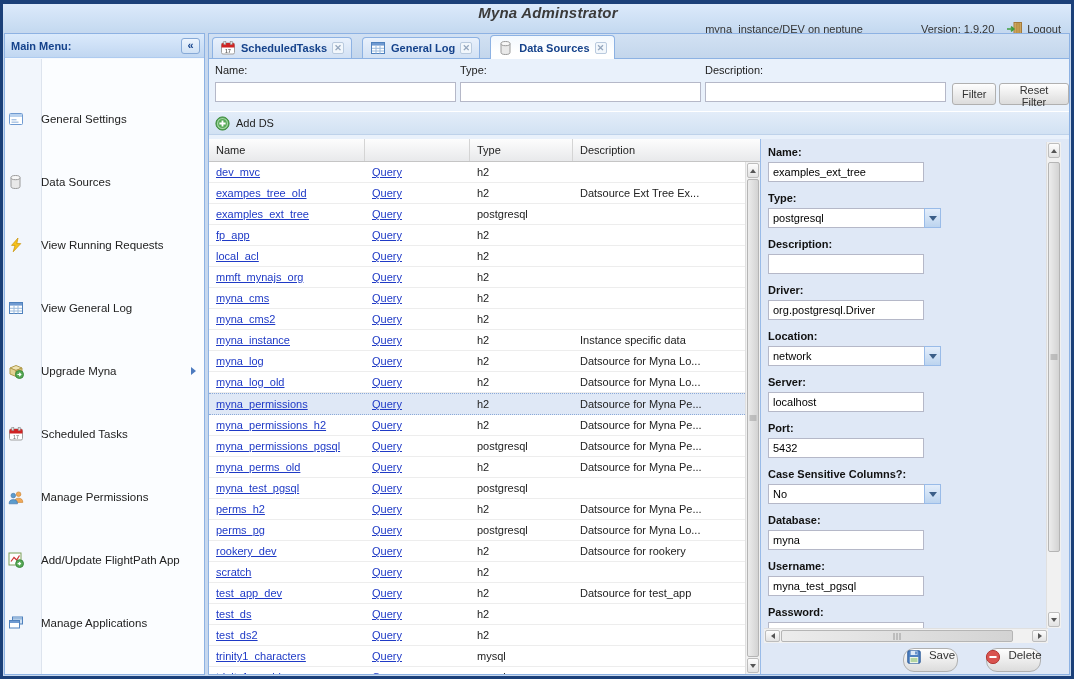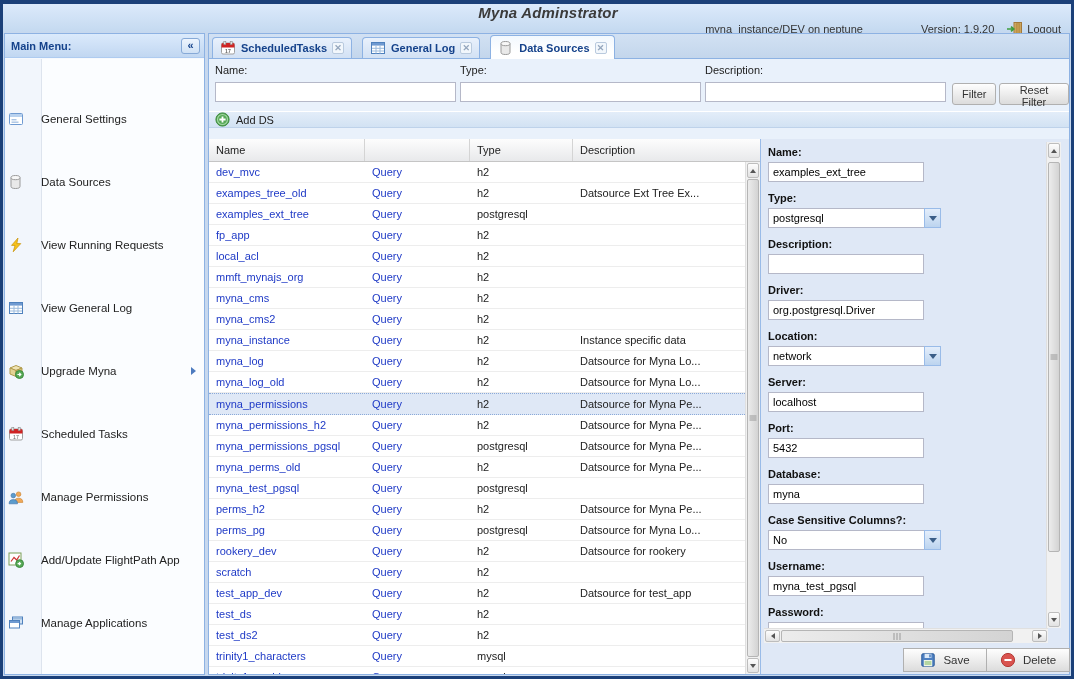--- a/index.html
+++ b/index.html
@@ -55,39 +55,39 @@
   .fgroup { position:absolute; top:5px; width:241px; }
   .fgroup:nth-child(1){ left:6px; } .fgroup:nth-child(2){ left:251px; } .fgroup:nth-child(3){ left:496px; }
   .fgroup label { display:block; margin-bottom:6px; color:#222; }
   .fgroup input { width:241px; height:20px; border:1px solid #b5b8c8; background:#fff; font-size:11px; padding:0 4px; font-family:inherit; }
   .btn { height:22px; border:1px solid #b0b0b0; border-radius:3px; background:linear-gradient(#fefefe,#dcdcdc);
     color:#333; font-size:11px; font-family:inherit; padding:0 9px; cursor:pointer; }
   #filter-btn { position:absolute; left:743px; top:24px; }
   #reset-btn  { position:absolute; left:790px; top:24px; }
 
   
-  #toolbar { position:absolute; left:0; top:77px; right:0; height:17px;
+  #toolbar { position:absolute; left:0; top:77px; right:0; height:24px;
     background:linear-gradient(#e3edf9,#d2e2f3); border-top:1px solid #fff; border-bottom:1px solid #bed2ea;
     display:flex; align-items:center; padding-left:6px; }
   #add-ds { display:flex; align-items:center; gap:6px; cursor:pointer; color:#222; background:none; border:none; font:inherit; }
   #add-ds .ic { width:15px; height:15px; display:inline-flex; }
 
   
   #content { position:absolute; left:0; top:105px; right:0; bottom:0; }
 
   
   #grid { position:absolute; left:0; top:0; width:551px; bottom:0; background:#fff; overflow:hidden; }
   #grid-hd { height:23px; display:flex; background:linear-gradient(#fdfdfd,#e8e9eb);
     border-bottom:1px solid #c5c5c5; }
   #grid-hd .hc { line-height:22px; padding-left:7px; border-right:1px solid #d4d4d4; color:#222; }
   .w-name{ width:156px;} .w-query{ width:105px;} .w-type{ width:103px;} .w-desc{ width:136px;} .w-desc-hd{ width:151px; border-right:none !important;}
   #grid-body { position:absolute; left:0; top:23px; right:15px; bottom:0; overflow:hidden; }
   .grow { height:21px; display:flex; border-bottom:1px solid #ededed; background:#fff; }
   .grow .c { padding-left:7px; line-height:20px; white-space:nowrap; overflow:hidden; }
-  .grow a { color:#1f3ac6; cursor:pointer; }
+  .grow a { color:#1f3ac6; text-decoration:underline; cursor:pointer; }
   .grow.sel { background:#dfe8f6; border-top:1px dotted #8aa9d8; border-bottom:1px dotted #8aa9d8; height:22px; }
 
   
   .vscroll { position:absolute; width:15px; background:#f1f1f1; border-left:1px solid #e0e0e0; }
   #grid-vscroll { right:0; top:23px; bottom:0; }
   .sb-btn { position:absolute; left:1px; right:1px; height:15px; border:1px solid #bdbdbd; border-radius:2px;
     background:linear-gradient(#fdfdfd,#e2e2e2); display:flex; align-items:center; justify-content:center; cursor:pointer; }
   .sb-btn.up{ top:1px; } .sb-btn.down{ bottom:1px; }
   .tri-up   { width:0;height:0;border-left:3.5px solid transparent;border-right:3.5px solid transparent;border-bottom:4.5px solid #555; }
   .tri-down { width:0;height:0;border-left:3.5px solid transparent;border-right:3.5px solid transparent;border-top:4.5px solid #555; }
@@ -108,22 +108,22 @@
   .combo { display:inline-flex; }
   .combo .txt { border-right:none; }
   .trig { width:17px; height:20px; border:1px solid #99bbe8; background:linear-gradient(#e4eefb,#bcd4ef);
     display:flex; align-items:center; justify-content:center; cursor:pointer; }
   #form-vscroll { right:8px; top:3px; height:486px; }
   #form-hscroll { position:absolute; left:3px; top:489px; width:284px; height:15px; background:#f1f1f1; border-top:1px solid #e0e0e0; }
   #form-hscroll .sb-btn { top:1px; bottom:1px; height:auto; width:15px; }
   #form-hscroll .sb-btn.left{ left:1px; right:auto; } #form-hscroll .sb-btn.right{ right:1px; left:auto; }
   #form-hscroll .sb-thumb { top:1px; bottom:1px; left:17px; width:232px; }
   #form-btns { position:absolute; top:509px; left:0; right:0; height:24px; }
-  .icon-btn { position:absolute; height:24px; width:84px; border:1px solid #b0b0b0; border-radius:0;
-    background:linear-gradient(#fefefe,#dcdcdc); display:flex; align-items:center; justify-content:center; gap:7px;
+  .icon-btn { position:absolute; height:24px; width:55px; border:1px solid #b0b0b0; border-radius:11px;
+    background:linear-gradient(#fefefe,#dcdcdc); display:flex; justify-content:center; gap:7px;
     color:#333; font-size:11.5px; cursor:pointer; }
   #save-btn { left:142px; } #delete-btn { left:225px; }
   .icon-btn .ic { width:16px; height:16px; display:inline-flex; }
 </style>
 </head>
 <body>
 
 <div id="frame">
 
   <div id="hdr">
@@ -530,29 +530,29 @@
             <div class="ffield"><label>Location:</label><span class="combo">
                 <input class="txt" readonly="" value="network" style="">
                 <span class="trig">
                   <svg width="8" height="5" viewBox="0 0 8 5">
                     <path d="M0 0 h8 L4 5 Z" fill="#3b5e88"></path>
                   </svg>
                 </span>
               </span></div>
             <div class="ffield"><label>Server:</label><input class="txt" value="localhost" style=""></div>
             <div class="ffield"><label>Port:</label><input class="txt" value="5432" style=""></div>
-            <div class="ffield"><label>Database:</label><input class="txt" value="myna" style=""></div>
             <div class="ffield"><label>Case Sensitive Columns?:</label><span class="combo">
                 <input class="txt" readonly="" value="No" style="">
                 <span class="trig">
                   <svg width="8" height="5" viewBox="0 0 8 5">
                     <path d="M0 0 h8 L4 5 Z" fill="#3b5e88"></path>
                   </svg>
                 </span>
               </span></div>
+            <div class="ffield"><label>Database:</label><input class="txt" value="myna" style=""></div>
             <div class="ffield"><label>Username:</label><input class="txt" value="myna_test_pgsql" style=""></div>
             <div class="ffield"><label>Password:</label><input class="txt" value="" style=""></div>
           </div>
 
         <div id="form-vscroll" class="vscroll">
           <span class="sb-btn up">
               <i class="tri-up"></i>
             </span>
           <span class="sb-thumb" style="top:20px; height:390px;">
               <span class="grip">

